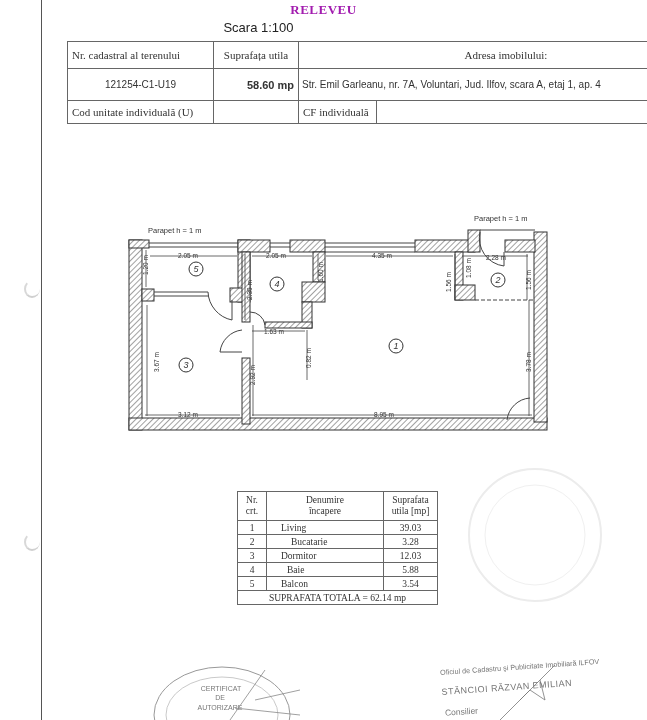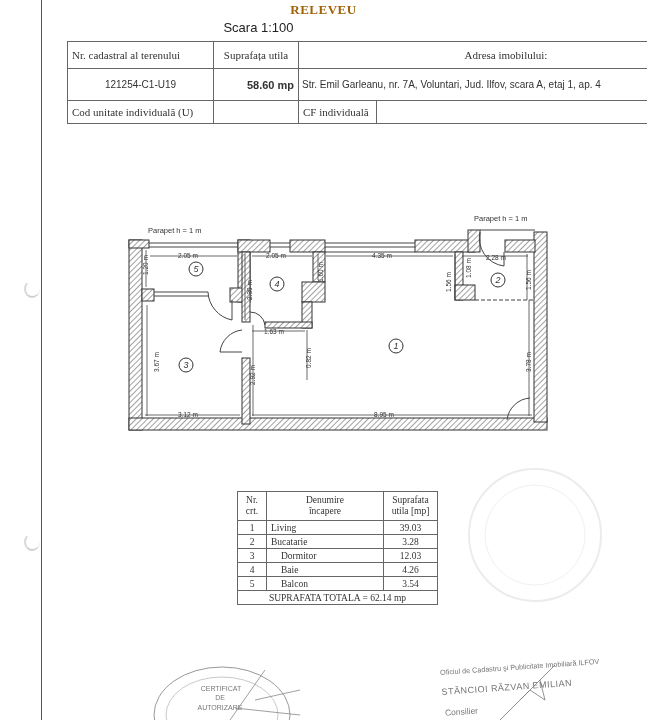--- a/index.html
+++ b/index.html
@@ -1,19 +1,19 @@
 <!DOCTYPE html>
 <html><head>
 <meta charset="utf-8">
 <style>
   html, body { margin:0; padding:0; }
   body { width:647px; height:720px; background:#ffffff; position:relative; overflow:hidden; font-family:"Liberation Serif", serif; color:#222; }
   .margin-line { position:absolute; left:41px; top:0; width:1px; height:720px; background:#555; }
   .punch { position:absolute; left:24px; width:14px; height:14px; border-left:2px solid #d8d8d8; border-radius:50%; border-top:2px solid transparent; border-bottom:2px solid #d0d0d0; }
-  .title { position:absolute; left:0; width:647px; top:2px; text-align:center; font-family:"Liberation Serif", serif; font-weight:bold; font-size:13px; letter-spacing:0.5px; color:#a16207; }
+  .title { position:absolute; left:0; width:647px; top:2px; text-align:center; font-family:"Liberation Serif", serif; font-weight:bold; font-size:13px; letter-spacing:0.5px; color:#a21caf; }
   .subtitle { position:absolute; left:0; width:517px; top:20px; text-align:center; font-family:"Liberation Sans", sans-serif; font-size:13px; color:#222; }
   table.info { position:absolute; left:67px; top:41px; width:647px; border-collapse:collapse; font-size:11px; }
   table.info td { border:1px solid #666; padding:0 4px; height:22px; color:#333; white-space:nowrap; }
   table.info .it { font-family:"Liberation Sans", sans-serif; font-size:10px; }
   table.info .c { text-align:center;margin-top:16px; }
   table.info .bold { font-weight:bold;text-align:right; }
   table.rooms { position:absolute; left:237px; top:491px; width:201px; border-collapse:collapse; font-size:9.5px; }
   table.rooms td { border:1px solid #666; padding:0 3px; height:13px; line-height:12px; color:#333; }
   table.rooms .c { text-align:center; }
   table.rooms .hdr td { height:28px; text-align:center; line-height:11px;font-family:Liberation Serif, serif; }
@@ -202,37 +202,37 @@
       <col>
     </colgroup>
   <tbody>
       <tr class="hdr">
     <td><span>Nr.</span><br><span>crt.</span></td>
     <td><span>Denumire</span><br><span>încapere</span></td>
     <td><span>Suprafata</span><br><span>utila [mp]</span></td>
   </tr>
   <tr>
     <td class="c">1</td>
-    <td style="padding-left:4px">Living</td>
+    <td style="padding-left:14px">Living</td>
     <td class="c">39.03</td>
   </tr>
   <tr>
     <td class="c">2</td>
-    <td style="padding-left:4px">Bucatarie</td>
+    <td style="padding-left:24px">Bucatarie</td>
     <td class="c">3.28</td>
   </tr>
   <tr>
     <td class="c">3</td>
     <td style="padding-left:14px">Dormitor</td>
     <td class="c">12.03</td>
   </tr>
   <tr>
     <td class="c">4</td>
-    <td style="padding-left:14px">Baie</td>
-    <td class="c">4.26</td>
+    <td style="padding-left:20px">Baie</td>
+    <td class="c">5.88</td>
   </tr>
   <tr>
     <td class="c">5</td>
     <td style="padding-left:14px">Balcon</td>
     <td class="c">3.54</td>
   </tr>
   <tr>
     <td colspan="3" class="c">SUPRAFATA TOTALA = 62.14 mp</td>
   </tr>
 </tbody>

